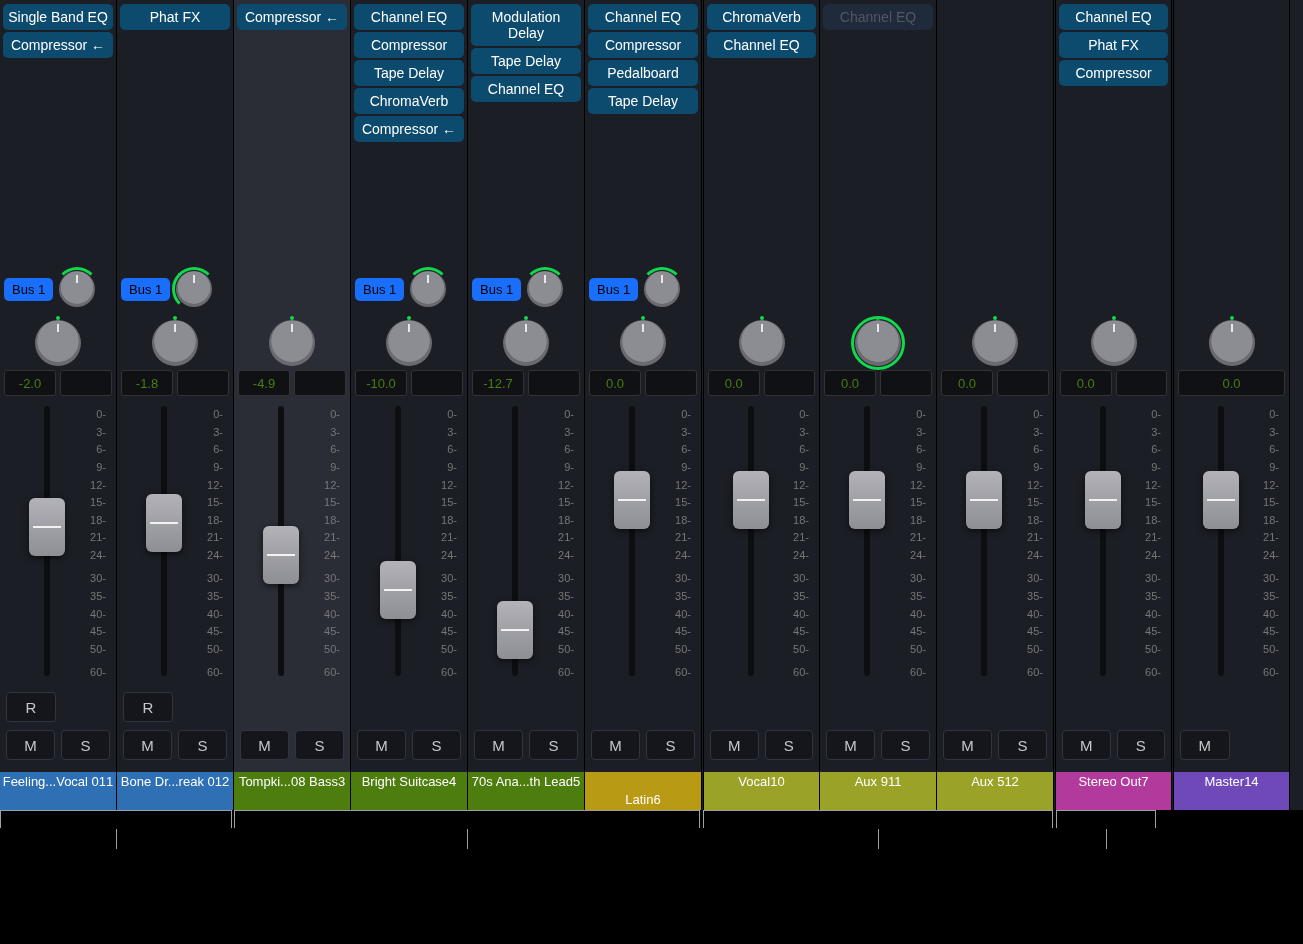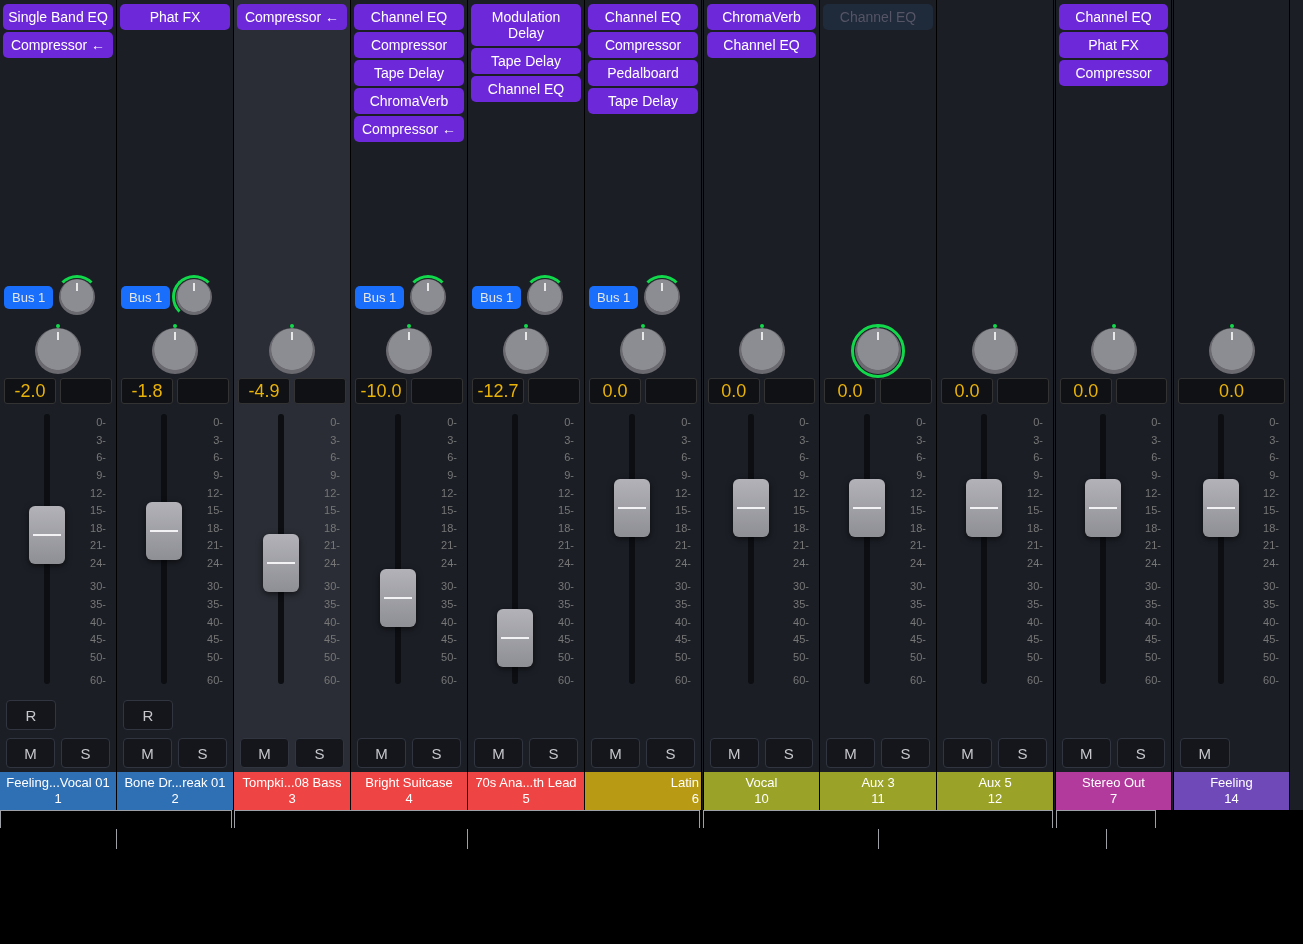--- a/index.html
+++ b/index.html
@@ -29,41 +29,41 @@
   .strip.gap-left { margin-left: 1px; border-left: 1px solid #000; }
   .spacer { flex: 1; }
   .inserts {
     min-height: 200px;
     padding: 4px 3px 0 3px;
     display: flex;
     flex-direction: column;
     gap: 2px;
   }
   .insert {
-    background: #6d28d9;
+    background: #0c4a6e;
     color: #fff;
     font-size: 14px;
     border-radius: 5px;
     text-align: center;
     padding: 5px 4px;
     line-height: 1.15;
     cursor: pointer;
     min-height: 16px;
   }
   .insert.dim { background: #1f2a3a; color: #556; }
   .send-row {
     height: 50px;
     display: flex;
     align-items: center;
     padding: 0 4px;
     gap: 6px;
   }
   .bus {
     background: #1a6efc;
-    color: #e5e5e5;
+    color: #000000;
     font-size: 13px;
     border-radius: 5px;
     padding: 4px 8px;
     cursor: pointer;
   }
   .send-knob, .pan-knob {
     width: 36px; height: 36px;
     border-radius: 50%;
     background: radial-gradient(circle at 50% 46%, #8c8c93 0 60%, #6a6a70 62%);
     position: relative;
@@ -83,21 +83,21 @@
   .pan-knob::after {
     content:""; position:absolute; top:-4px; left:50%; width:4px; height:4px;
     background:#12d84b; border-radius:50%; transform:translateX(-50%);
   }
   .pan-row { height: 56px; display:flex; align-items:center; justify-content:center; }
   .db-row {
     height: 28px; display:flex; gap:4px; padding:0 4px 2px 4px;
   }
   .db-box, .peak-box {
     flex:1; background:#0f1115; border:1px solid #333;
-    border-radius:3px; color:#eab308; font-size:18px;
+    border-radius:3px; color:#4d7c0f; font-size:13px;
     display:flex; align-items:center; justify-content:center;
   }
   .fader-area {
     height: 290px; position: relative;
     display:flex; align-items:flex-start; justify-content:center;
     padding-top:8px;
   }
   .scale {
     position:absolute; right:10px; top:10px; height:270px;
     display:flex; flex-direction:column; justify-content:space-between;
@@ -120,25 +120,25 @@
   }
   .btn-row { display:flex; gap:6px; padding:4px 6px; }
   .sq {
     flex:1; height:30px; background:#14161c; color:#c7c7cc;
     border:1px solid #303540; border-radius:4px;
     display:flex; align-items:center; justify-content:center;
     font-size:15px; cursor:pointer;
   }
   .label-bar {
     height:38px; text-align:center; color:#fff; font-size:13px;
-    display:flex; flex-direction:column; justify-content:center;
-    line-height:1.2; padding:2px 2px;
-    white-space:nowrap; overflow:hidden; text-overflow:ellipsis;
-  }
-  .c-blue{background:#2f6fb4;} .c-green{background:#ef4444;}
+    display:flex; flex-direction:row; justify-content:center;
+    line-height:1.2; padding:2px 20px;
+    white-space:nowrap; overflow:hidden; text-overflow:ellipsis;margin-top:8px;
+  }
+  .c-blue{background:#2f6fb4;} .c-green{background:#4d7c0f;}
   .c-gold{background:#b99a15;align-items:flex-end;} .c-olive{background:#9aa328;}
   .c-pink{background:#b23a9d;} .c-purple{background:#6f49b8;}
   .brackets{position:relative;height:130px;}
   .br{position:absolute;border:1px solid #9da0a6;border-bottom:none;height:18px;}
   .br .stem{position:absolute;left:50%;top:18px;width:1px;height:20px;background:#9da0a6;}
 </style>
 </head>
 <body>
 
 <div class="mixer" id="mixer">
@@ -551,21 +551,21 @@
           <div></div>
           <div>60-</div>
         </div>
       </div>
       <div class="btn-row" style="height: 38px;"></div>
       <div class="btn-row">
         <div class="sq">M</div>
         <div class="sq">S</div>
       </div>
       <div class="label-bar c-olive">
-        <div>Aux 3</div>
+        <div>Aux 9</div>
         <div>11</div>
       </div>
     </div>
     <div class="strip">
       <div class="inserts"></div>
       <div class="spacer"></div>
       <div class="send-row"></div>
       <div class="pan-row">
         <div class="pan-knob"></div>
       </div>
@@ -689,21 +689,21 @@
           <div></div>
           <div>60-</div>
         </div>
       </div>
       <div class="btn-row" style="height: 38px;"></div>
       <div class="btn-row">
         <div class="sq">M</div>
         <div style="flex:1"></div>
       </div>
       <div class="label-bar c-purple">
-        <div>Feeling</div>
+        <div>Master</div>
         <div>14</div>
       </div>
     </div>
   </div>
 <div class="brackets" id="brackets">
     <div class="br" style="left: 0px; width: 232px; top: 0px;">
       <div class="stem"></div>
     </div>
     <div class="br" style="left: 234px; width: 466px; top: 0px;">
       <div class="stem"></div>

